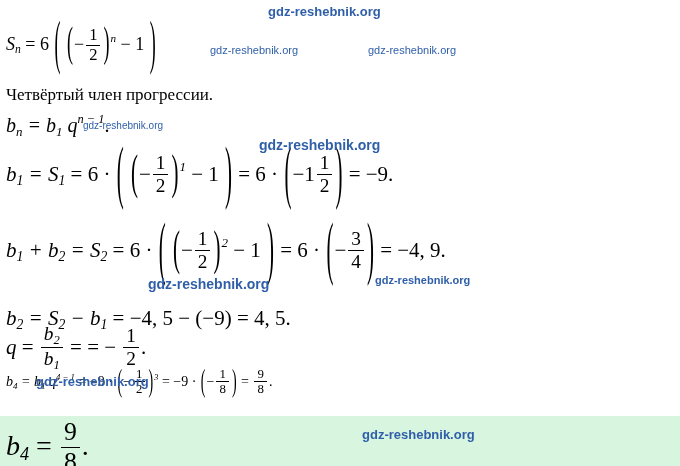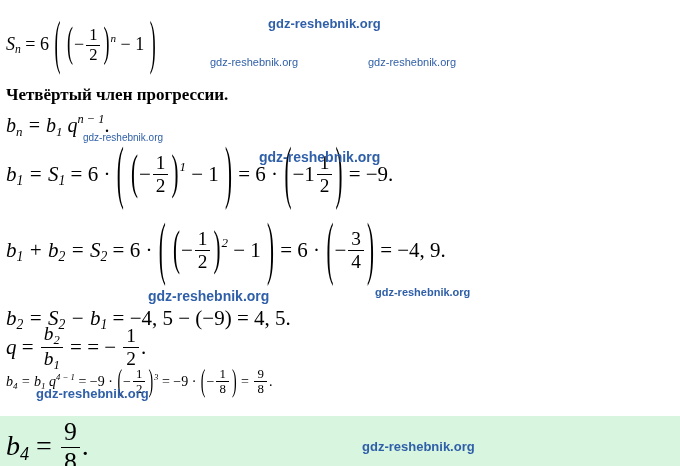--- a/index.html
+++ b/index.html
@@ -16,21 +16,20 @@
     overflow: hidden;
   }
 
   
   .wm {
     position: absolute;
     color: #2f5fa8;
     font-family: "Liberation Sans", sans-serif;
     white-space: nowrap;
     z-index: 5;
-    margin-top: 12px;
   }
   .wm.bold { font-weight: bold; }
 
   
   .math {
     position: absolute;
     font-family: "Liberation Serif", serif;
     font-style: italic;
     color: #000;
     white-space: nowrap;
@@ -77,21 +76,21 @@
     top: -0.04em;
   }
   .paren.huge { transform: scaleY(3.3); }
 
   .op { font-style: normal; }
 
   
   .heading {
     position: absolute;
     font-family: "Liberation Serif", serif;
-    font-weight: bold;
+    font-weight: normal;
     color: #000;
     white-space: nowrap;
     z-index: 2;
   }
 
   
   .answer-band {
     position: absolute;
     left: 0;
     width: 680px;

